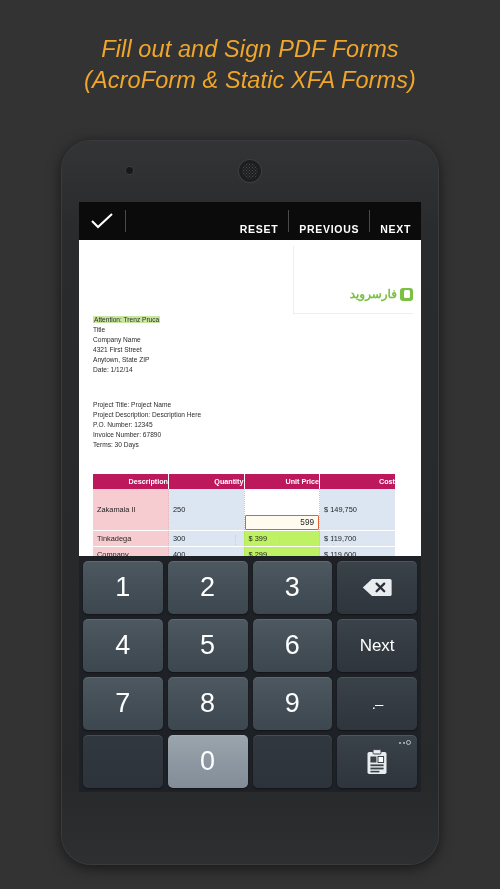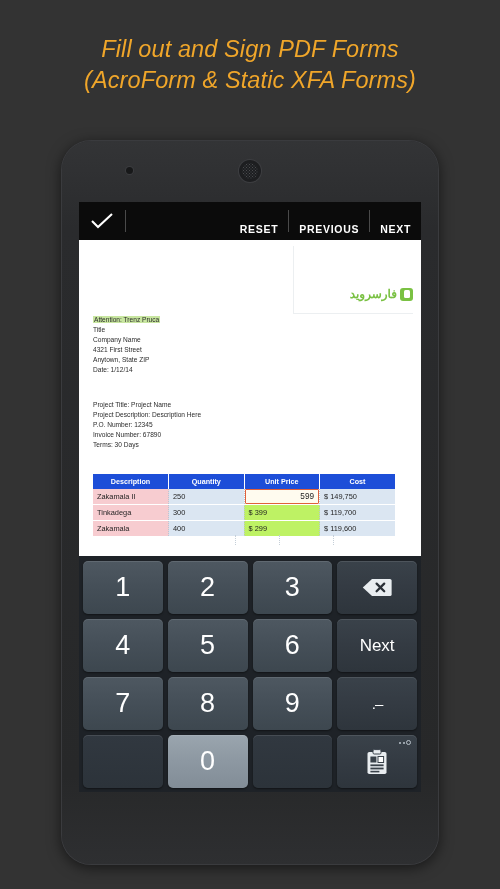--- a/index.html
+++ b/index.html
@@ -211,26 +211,26 @@
   .inv-table {
     position: absolute;
     left: 14px;
     top: 234px;
     width: 302px;
     border-collapse: collapse;
     table-layout: fixed;
     font-size: 7.4px;
   }
   .inv-table th {
-    background: #1d4ed8;
+    background: #be185d;
     color: #ffffff;
     font-size: 7.2px;
     font-weight: bold;
-    text-align: center;
-    padding: 3px 12px;
+    text-align: right;
+    padding: 3px 0;
     border-right: 1px solid #ffffff;
   }
   .inv-table th:last-child { border-right: none; }
   .inv-table td {
     padding: 3px 4px;
     border-right: 1px dotted #b9c7d4;
     color: #1f1f1f;
     height: 15px;
   }
   .inv-table td:last-child { border-right: none; }
@@ -249,20 +249,21 @@
   .field-box {
     background: #fffbef;
     border: 1.4px solid #e0603a;
     height: 15px;
     line-height: 13px;
     text-align: right;
     padding: 0 4px;
     font-size: 8.2px;
     color: #1f1f1f;
     border-radius: 1px;
+    margin-top: 26px;
   }
   .tfr2 {
     position: absolute;
     left: 14px;
     top: 295px;
     width: 302px;
     height: 10px;
   }
   .tfr2 span {
     position: absolute;
@@ -412,21 +413,21 @@
             </td>
             <td class="c-cost">$ 149,750</td>
           </tr>
           <tr>
             <td class="c-desc">Tinkadega</td>
             <td class="c-qty">300</td>
             <td class="c-unit">$ 399</td>
             <td class="c-cost">$ 119,700</td>
           </tr>
           <tr>
-            <td class="c-desc">Zakamala</td>
+            <td class="c-desc">Company</td>
             <td class="c-qty">400</td>
             <td class="c-unit">$ 299</td>
             <td class="c-cost">$ 119,600</td>
           </tr>
         </tbody>
       </table>
 
       <div class="tfr2">
         <span style="left:142px"></span>
         <span style="left:186px"></span>

